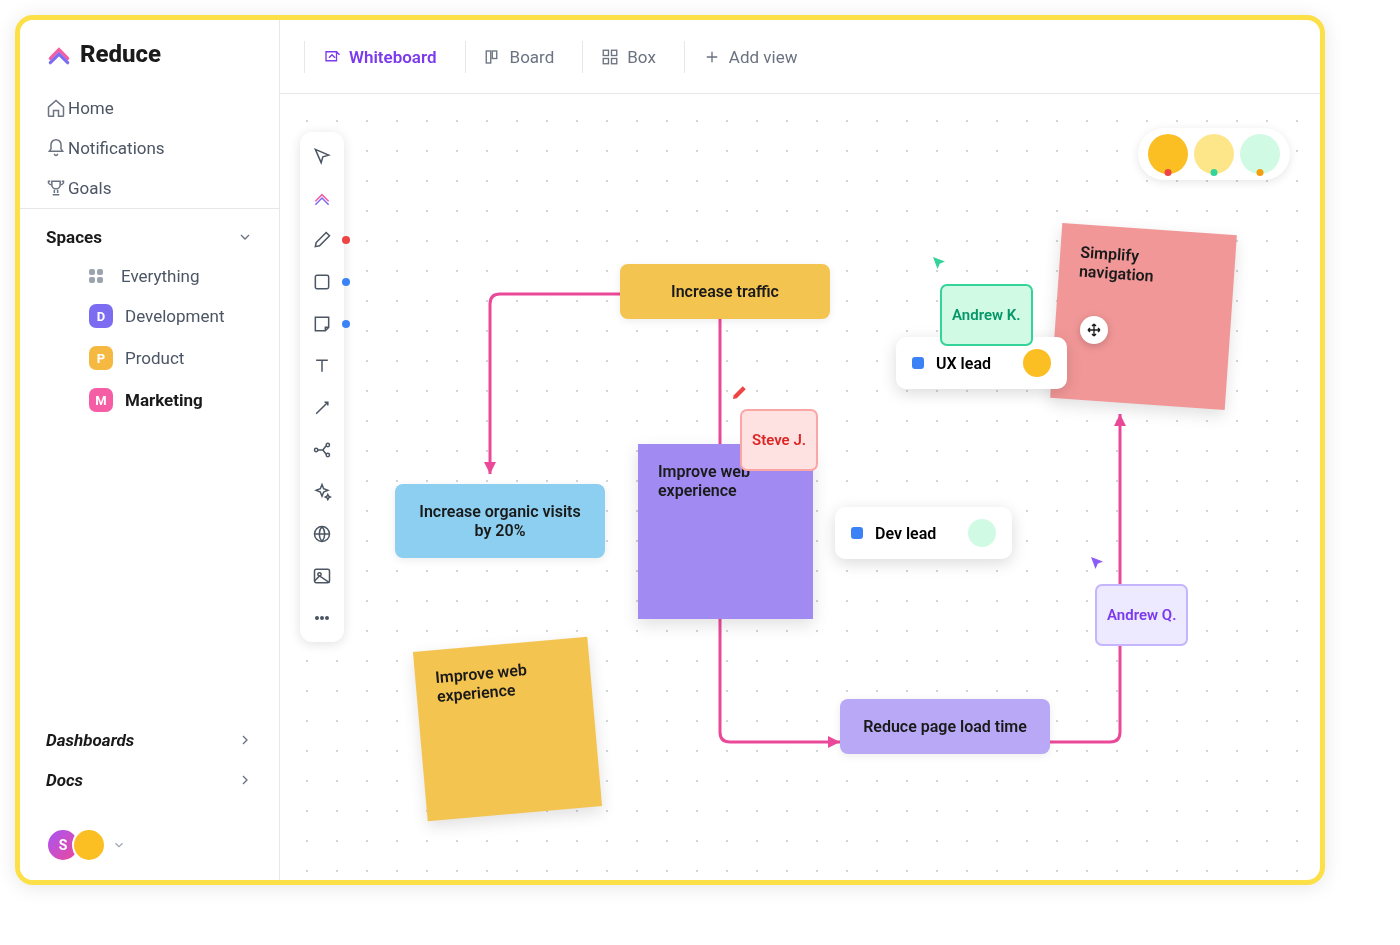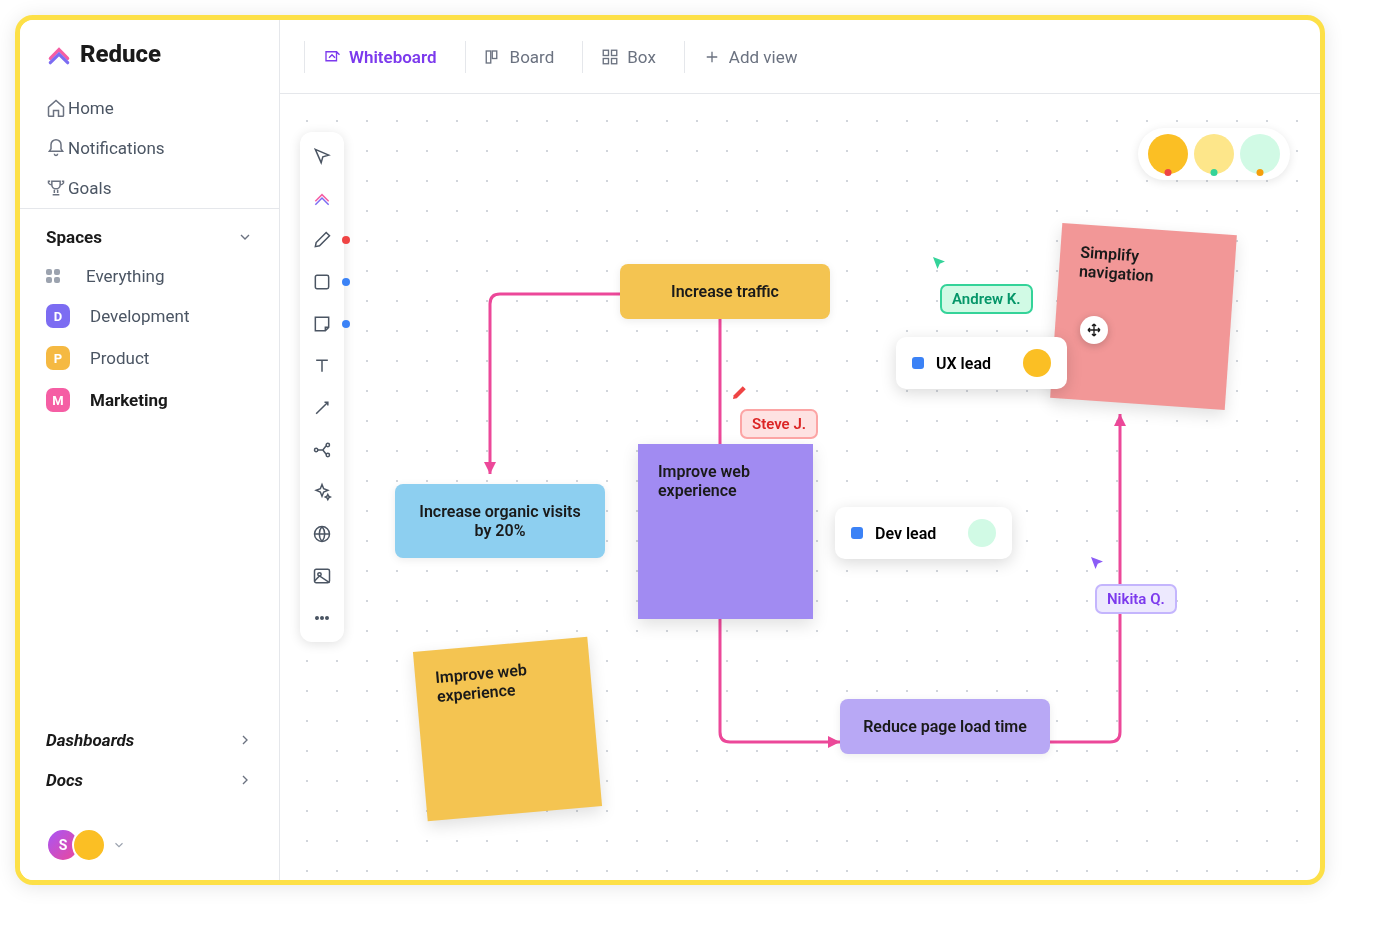--- a/index.html
+++ b/index.html
@@ -5,21 +5,21 @@
 * { margin:0; padding:0; box-sizing:border-box; font-family:-apple-system,BlinkMacSystemFont,"Segoe UI",Roboto,sans-serif; }
 body { background:#fff; width:1400px; height:945px; overflow:hidden; }
 .frame { position:absolute; left:15px; top:15px; width:1310px; height:870px; border:5px solid #fde047; border-radius:18px; background:#fff; overflow:hidden; box-shadow:0 2px 20px rgba(0,0,0,.1); }
 .sidebar { position:absolute; left:0; top:0; width:260px; height:100%; background:#fff; border-right:1px solid #e5e7eb; padding:20px 0; }
 .logo { display:flex; align-items:center; gap:8px; padding:0 26px 20px; font-weight:800; font-size:24px; color:#1a1a1a; }
 .logo-mark { width:26px; height:26px; }
 .nav-item { display:flex; align-items:center; gap:2px; padding:10px 26px; font-size:17px; color:#4b5563; cursor:pointer; }
 .nav-item svg { width:20px; height:20px; stroke:#6b7280; fill:none; stroke-width:1.8; }
 .section-head { display:flex; align-items:center; justify-content:space-between; padding:18px 26px 10px; font-weight:700; font-size:17px; color:#1a1a1a; border-top:1px solid #e5e7eb; }
 .section-head svg { width:16px; height:16px; stroke:#6b7280; fill:none; stroke-width:2; }
-.space-item { display:flex; align-items:center; gap:20px; padding:9px 26px; font-size:17px; color:#4b5563; cursor:pointer; }
+.space-item { display:flex; align-items:center; gap:12px; padding:9px 26px; font-size:17px; color:#4b5563; cursor:pointer;margin-left:43px; }
 .space-item.active { font-weight:700; color:#1a1a1a; }
 .space-badge { width:24px; height:24px; border-radius:7px; color:#fff; font-size:13px; font-weight:700; display:flex; align-items:center; justify-content:center; }
 .space-icon { width:20px; height:20px; display:flex; flex-wrap:wrap; gap:2px; align-content:center; }
 .space-icon span { width:6px; height:6px; border-radius:2px; background:#9ca3af; }
 .bottom-nav { position:absolute; bottom:80px; left:0; width:100%; }
 .bottom-nav .section-head { border-top:none;font-style:italic; }
 .user-btn { position:absolute; bottom:18px; left:26px; display:flex; align-items:center; gap:-6px; }
 .user-btn .av { width:34px; height:34px; border-radius:50%; border:2px solid #fff; margin-left:-8px; display:flex; align-items:center; justify-content:center; color:#fff; font-weight:700; font-size:14px; }
 .user-btn svg { width:14px; height:14px; stroke:#9ca3af; fill:none; margin-left:6px; }
 .main { position:absolute; left:260px; top:0; right:0; height:100%; }
@@ -33,21 +33,21 @@
 .canvas { position:absolute; left:0; top:74px; right:0; bottom:0; background-image:radial-gradient(circle,#d1d5db 1.5px,transparent 1.5px); background-size:30px 30px; background-position:12px 12px; }
 .toolbox { position:absolute; left:20px; top:38px; width:44px; background:#fff; border-radius:12px; box-shadow:0 2px 12px rgba(0,0,0,.12); padding:10px 0; display:flex; flex-direction:column; align-items:center; gap:14px; }
 .tool { width:28px; height:28px; display:flex; align-items:center; justify-content:center; cursor:pointer; position:relative; }
 .tool svg { width:20px; height:20px; stroke:#4b5563; fill:none; stroke-width:1.8; }
 .tool-dot { position:absolute; right:-14px; width:8px; height:8px; border-radius:50%; }
 .card { position:absolute; border-radius:8px; padding:18px 20px; font-size:16px; font-weight:600; color:#1a1a1a; box-shadow:0 2px 8px rgba(0,0,0,.08); }
 .sticky { position:absolute; padding:18px 20px; font-size:16px; font-weight:600; color:#1a1a1a; box-shadow:0 6px 16px rgba(0,0,0,.12); }
 .chip { position:absolute; background:#fff; border-radius:10px; box-shadow:0 4px 16px rgba(0,0,0,.15); padding:12px 16px; display:flex; align-items:center; gap:12px; font-size:16px; font-weight:600; }
 .chip .sq { width:12px; height:12px; border-radius:3px; }
 .chip .av { width:28px; height:28px; border-radius:50%; }
-.cursor-label { position:absolute; padding:4px 10px; border-radius:7px; font-size:15px; font-weight:600; display:flex; align-items:center; }
+.cursor-label { position:absolute; padding:20px 10px; border-radius:7px; font-size:15px; font-weight:600; display:flex; align-items:center; }
 .remote-cursor { position:absolute; }
 .remote-cursor svg { width:18px; height:18px; }
 .avatars { position:absolute; top:34px; right:30px; background:#fff; border-radius:30px; padding:6px 10px; display:flex; gap:6px; box-shadow:0 2px 10px rgba(0,0,0,.1); }
 .avatars .av { width:40px; height:40px; border-radius:50%; position:relative; }
 .avatars .st { position:absolute; bottom:-2px; left:50%; transform:translateX(-50%); width:7px; height:7px; border-radius:50%; }
 .move-handle { position:absolute; width:28px; height:28px; background:#fff; border-radius:50%; box-shadow:0 2px 8px rgba(0,0,0,.2); display:flex; align-items:center; justify-content:center; }
 .move-handle svg { width:16px; height:16px; stroke:#1a1a1a; fill:none; stroke-width:2; }
 svg.connector { position:absolute; left:0; top:0; width:100%; height:100%; pointer-events:none; }
 svg.connector path { stroke:#ec4899; stroke-width:3; fill:none; }
 svg.connector polygon { fill:#ec4899; }
@@ -297,21 +297,21 @@
             <path d="M17 3l4 4L9 19l-5 1 1-5L17 3z" fill="#ef4444"></path>
           </svg></div>
       <div class="cursor-label" style="left:460px;top:315px;background:#fee2e2;border:2px solid #fca5a5;color:#dc2626">
           <span>Steve J.</span>
         </div>
 
       <div class="remote-cursor" style="left:808px;top:460px"><svg viewBox="0 0 24 24">
             <path d="M4 4l6 16 3-7 7-3L4 4z" fill="#8b5cf6"></path>
           </svg></div>
       <div class="cursor-label" style="left:815px;top:490px;background:#ede9fe;border:2px solid #c4b5fd;color:#7c3aed">
-          <span>Nikita Q.</span>
+          <span>Andrew Q.</span>
         </div>
 
       <div class="avatars">
         <div class="av" style="background:#fbbf24">
             <div class="st" style="background:#ef4444"></div>
           </div>
         <div class="av" style="background:#fde68a">
             <div class="st" style="background:#34d399"></div>
           </div>
         <div class="av" style="background:#d1fae5">

